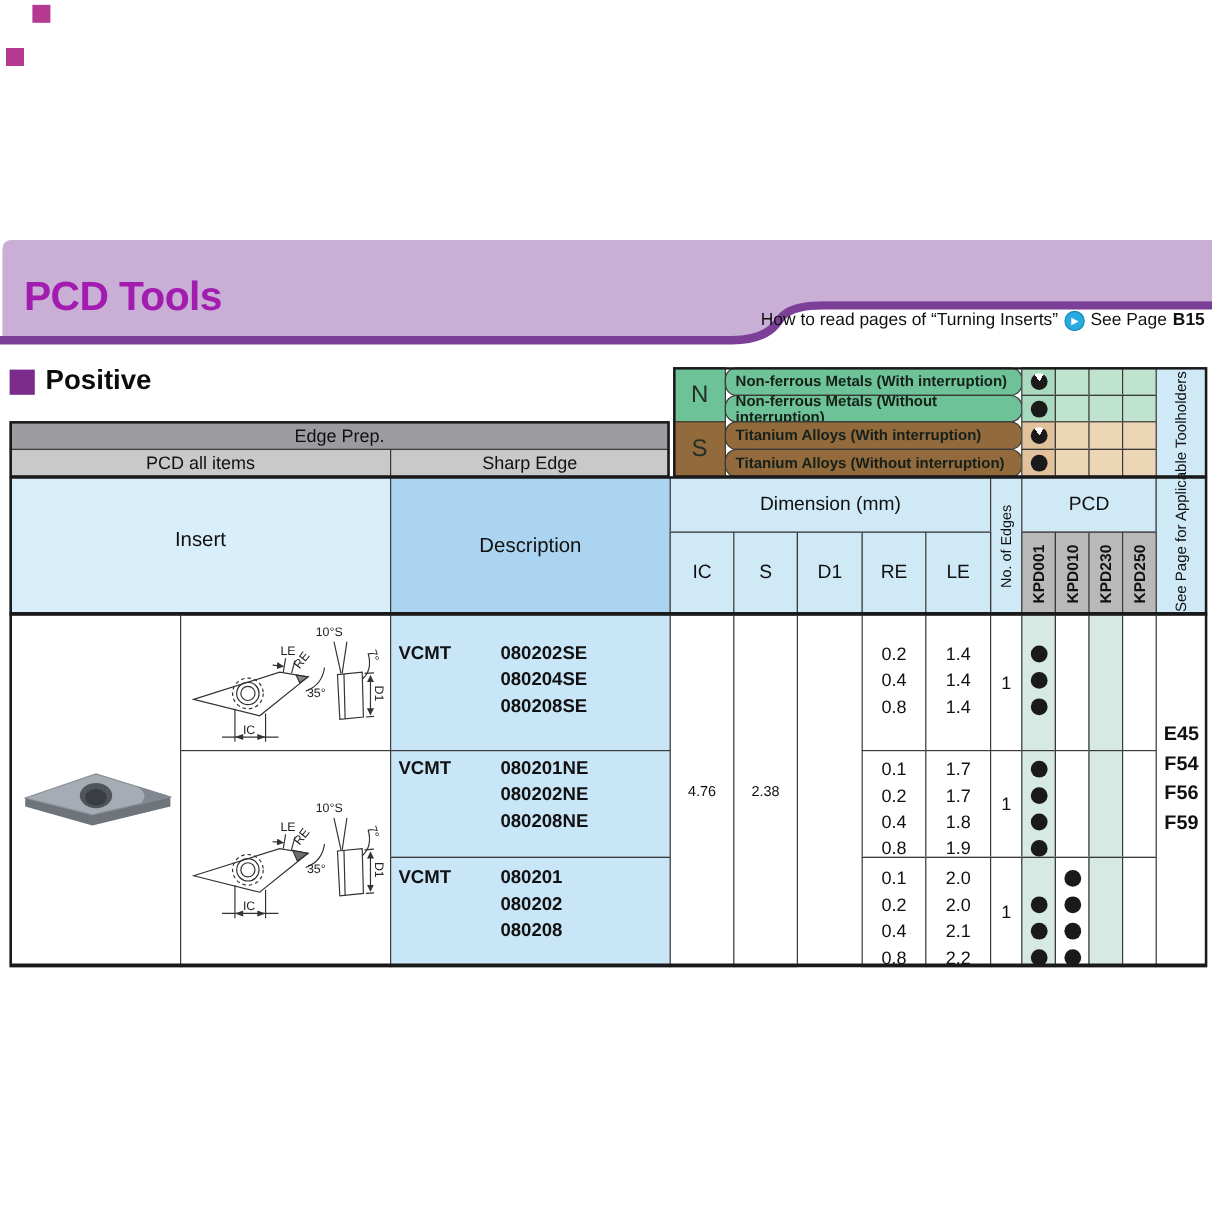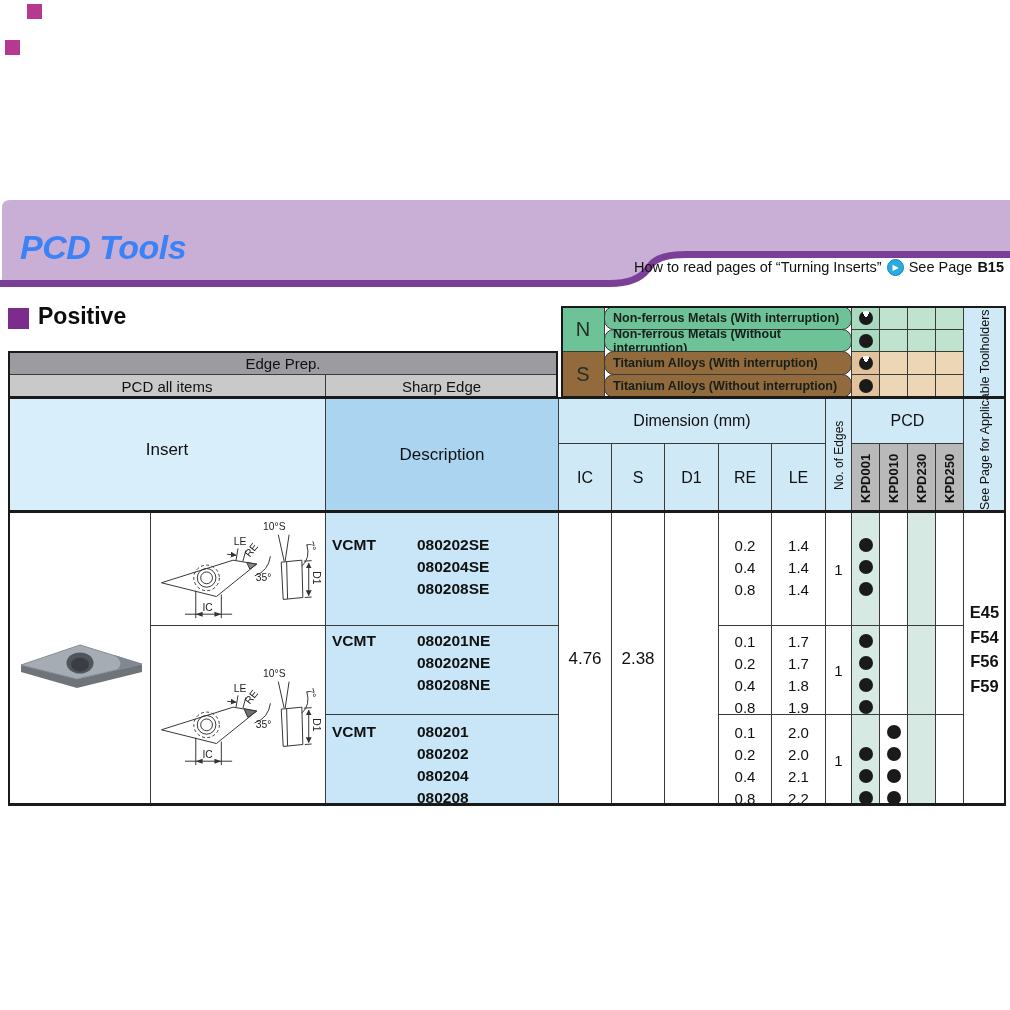--- a/index.html
+++ b/index.html
@@ -3,21 +3,21 @@
 <meta charset="utf-8">
 <style>
   html,body{margin:0;padding:0;background:#fff;}
   #page{position:relative;width:1010px;height:1010px;background:#fff;overflow:hidden;
         font-family:"Liberation Sans",sans-serif;color:#111;}
   .cell{position:absolute;box-sizing:border-box;border:1px solid #3a3a3a;background:#fff;}
   .frame{position:absolute;box-sizing:border-box;border:2px solid #1a1a1a;pointer-events:none;}
   .center{display:flex;align-items:center;justify-content:center;}
   .vtext{writing-mode:vertical-rl;transform:rotate(180deg);display:flex;align-items:center;justify-content:center;}
   .corner-mark{position:absolute;width:15px;height:15px;background:#b53990;}
-  .banner-title{position:absolute;left:20px;top:228px;font-size:34px;font-weight:700;color:#3b82f6;letter-spacing:-0.5px;font-style:italic;}
+  .banner-title{position:absolute;left:20px;top:228px;font-size:34px;font-weight:700;color:#a21caf;letter-spacing:-0.5px;}
   .banner-note{position:absolute;right:6px;top:259px;height:24px;display:flex;align-items:flex-start;gap:5px;font-size:14.5px;color:#111;}
   .see-icon{display:inline-flex;align-items:center;justify-content:center;width:15px;height:15px;border-radius:50%;
             background:#29abe2;border:1px solid #1587b8;color:#fff;font-size:8px;}
   .see-icon::after{content:"\25B6";margin-left:1px;}
   .pos-square{position:absolute;left:8px;top:308px;width:21px;height:21px;background:#7c2d8c;}
   .pos-title{position:absolute;left:38px;top:303px;font-size:23px;font-weight:800;color:#0c0c0c;}
   .gray1{background:#9b9ba0;font-size:15px;}
   .gray2{background:#c9c9ca;font-size:15px;}
   .hblue{background:#cfe9f7;}
   .insert-head{background:#d9eefb;}
@@ -34,21 +34,21 @@
   .dot{display:inline-block;width:14px;height:14px;border-radius:50%;background:#1a1a1a;}
   .dot.notched{background:conic-gradient(from -32deg,#fff 0deg 64deg,#1a1a1a 64deg 360deg);}
   .desc-cell{background:#c8e6f7;}
   .desc-line{height:22px;display:flex;align-items:center;font-size:15.5px;font-weight:700;}
   .desc-line .vc{width:85px;padding-left:6px;}
   .val-cell{background:#fff;}
   .val-line{height:22px;display:flex;align-items:center;justify-content:center;font-size:15px;}
   .edge-cell{display:flex;align-items:center;justify-content:center;font-size:15px;}
   .grade-cell.teal{background:#d6eae3;}
   .dot-line{height:22px;display:flex;align-items:center;justify-content:center;}
-  .val-center{display:flex;align-items:center;justify-content:center;font-size:17px;}
+  .val-center{display:flex;align-items:center;justify-content:center;font-size:12px;}
   .seepage-data{padding-top:90px;}
   .page-ref{height:24.5px;text-align:center;font-size:16.5px;font-weight:700;}
   .draw text{font-family:"Liberation Sans",sans-serif;font-size:10.5px;fill:#222;}
   .draw-bot .wedge{fill:#6f6f6f;}
   .heavy-line{position:absolute;background:#1a1a1a;pointer-events:none;}
   svg{display:block;}
 </style>
 </head>
 <body>
 
@@ -342,24 +342,20 @@
       <div class="desc-line">
         <span class="vc">VCMT</span>
         <span class="num">080201</span>
       </div>
       <div class="desc-line">
         <span class="vc"></span>
         <span class="num">080202</span>
       </div>
       <div class="desc-line">
         <span class="vc"></span>
-        <span class="num">080204</span>
-      </div>
-      <div class="desc-line">
-        <span class="vc"></span>
         <span class="num">080208</span>
       </div>
     </div>
     <div class="cell val-cell" style="left: 718px; top: 714px; width: 54px; height: 92px; padding-top: 6px;">
       <div class="val-line">0.1</div>
       <div class="val-line">0.2</div>
       <div class="val-line">0.4</div>
       <div class="val-line">0.8</div>
     </div>
     <div class="cell val-cell" style="left: 771px; top: 714px; width: 55px; height: 92px; padding-top: 6px;">

